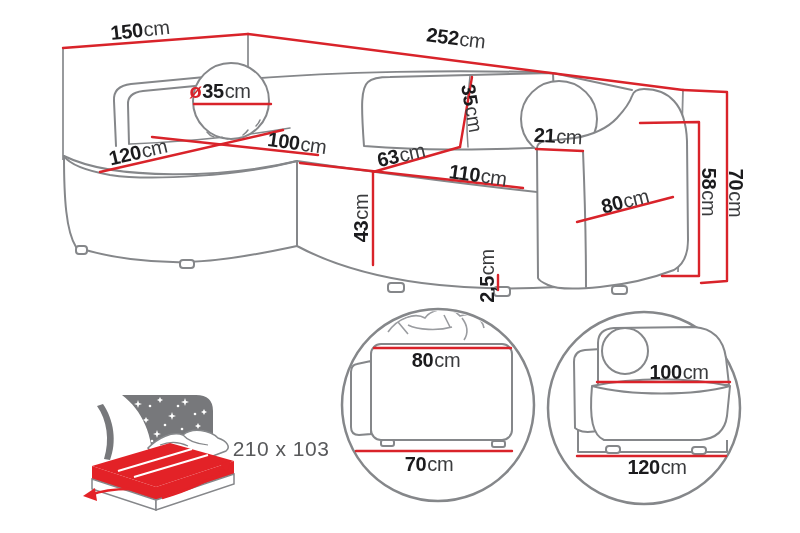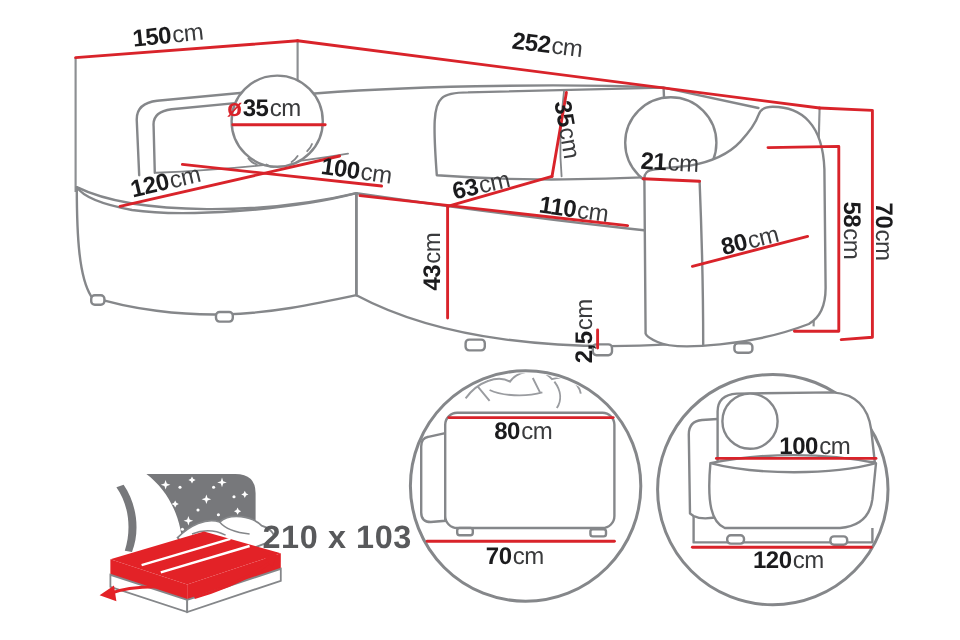--- a/index.html
+++ b/index.html
@@ -12,21 +12,21 @@
     position:absolute;white-space:nowrap;
     transform:translate(-50%,-50%) rotate(var(--r,0deg));
     font-size:20px;font-weight:700;color:#1b1b1d;letter-spacing:-0.4px;line-height:1;
   }
   .dim .v{font-weight:700;color:#1b1b1d;}
   .dim .u{font-weight:400;color:#3a3b3d;margin-left:1px;}
   .dim .pre{font-weight:700;color:#d9232a;margin-right:1px;}
   .size-label{
     position:absolute;white-space:nowrap;
     transform:translate(-50%,-50%);
-    font-size:27px;font-weight:700;color:#58595b;letter-spacing:0.5px;line-height:1;
+    font-size:21px;font-weight:400;color:#58595b;letter-spacing:0.5px;line-height:1;
   }
 </style>
 </head>
 <body>
 
 <div id="stage">
 
 <svg width="800" height="533" viewBox="0 0 800 533">
   <defs>
     <clipPath id="clip1">

